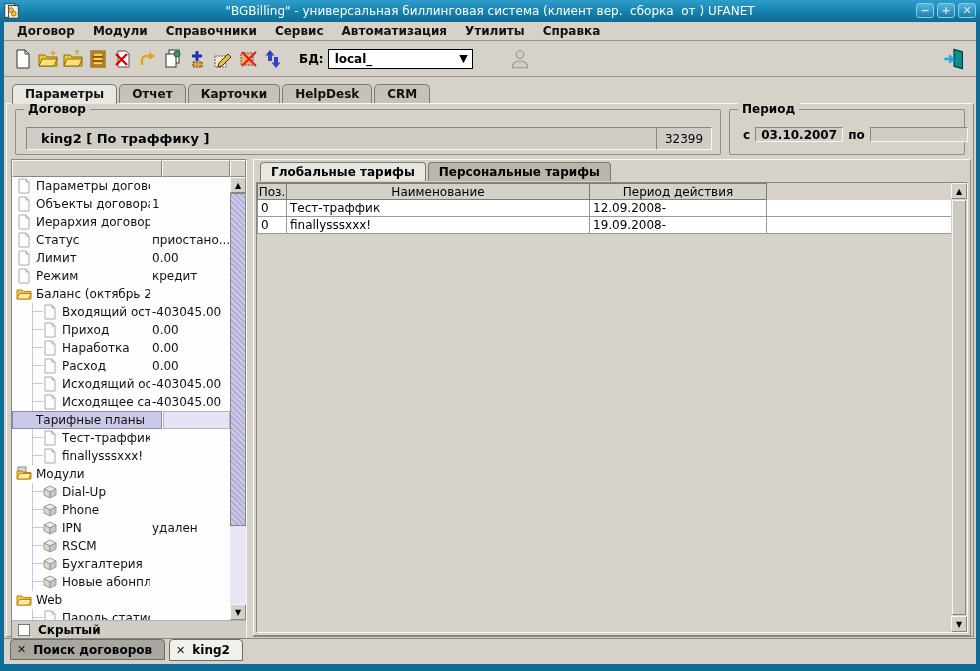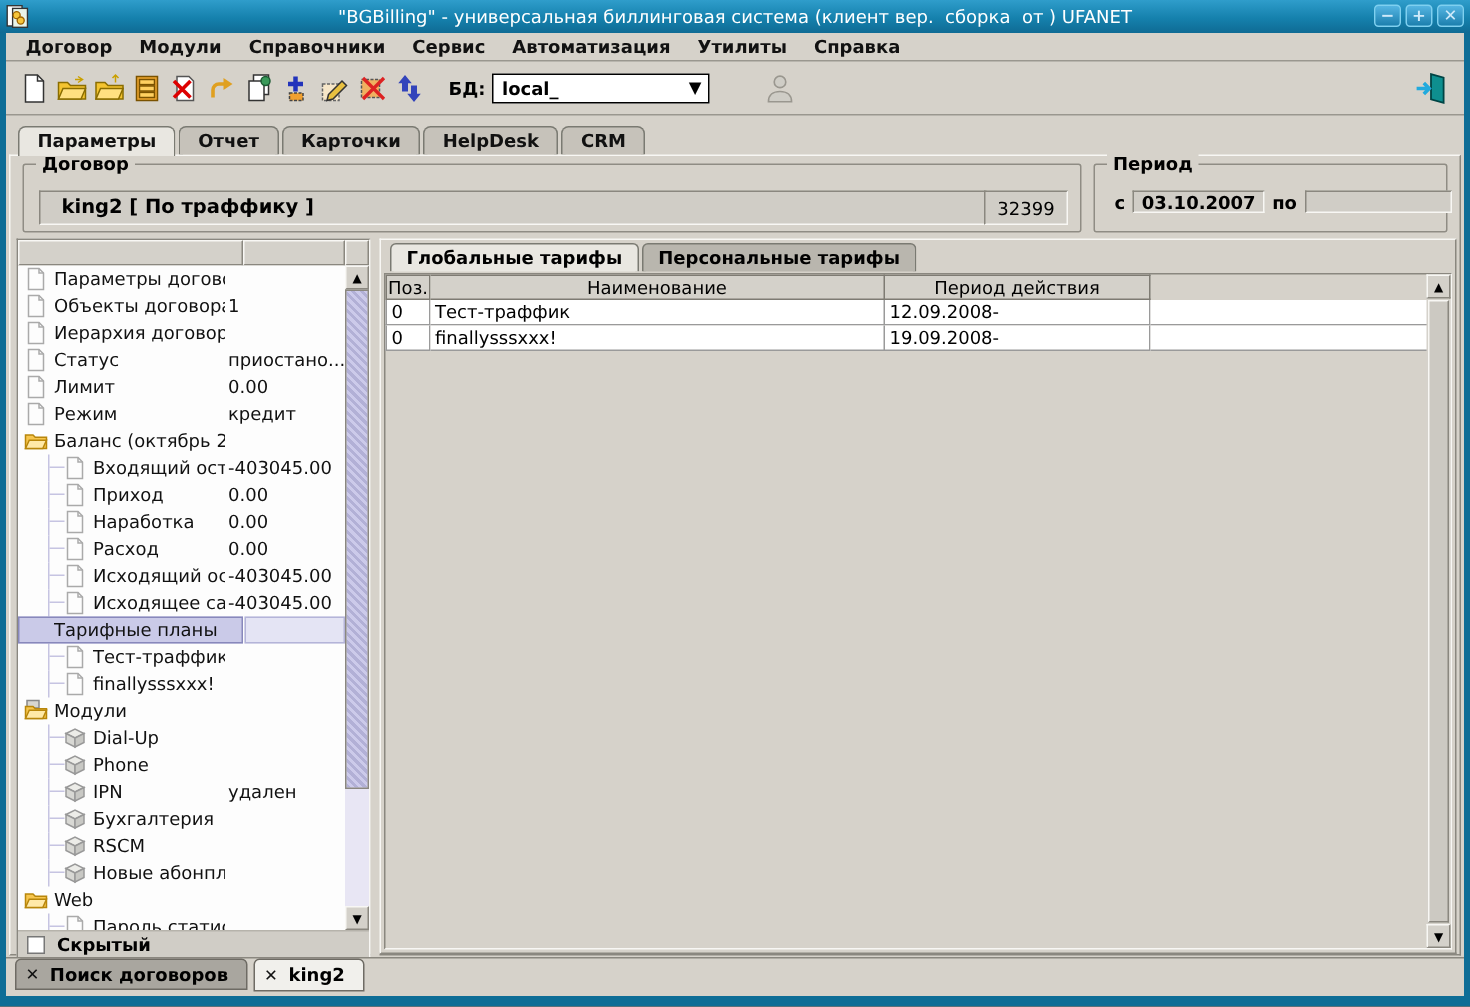--- a/index.html
+++ b/index.html
@@ -450,31 +450,31 @@
               <span class="t-label">IPN</span>
               <span class="t-value">удален</span>
             </div>
             <div class="trow" data-level="1">
               <div class="t-conn"></div>
               <span class="t-icon"><svg viewBox="0 0 16 16">
                   <path d="M2 5l6-3 6 3-6 3z" fill="#ecece8" stroke="#999"></path>
                   <path d="M2 5v6l6 3V8z" fill="#d8d8d4" stroke="#999"></path>
                   <path d="M14 5v6l-6 3V8z" fill="#c8c8c4" stroke="#999"></path>
                 </svg></span>
-              <span class="t-label">Бухгалтерия</span>
+              <span class="t-label">RSCM</span>
               <span class="t-value"></span>
             </div>
             <div class="trow" data-level="1">
               <div class="t-conn"></div>
               <span class="t-icon"><svg viewBox="0 0 16 16">
                   <path d="M2 5l6-3 6 3-6 3z" fill="#ecece8" stroke="#999"></path>
                   <path d="M2 5v6l6 3V8z" fill="#d8d8d4" stroke="#999"></path>
                   <path d="M14 5v6l-6 3V8z" fill="#c8c8c4" stroke="#999"></path>
                 </svg></span>
-              <span class="t-label">RSCM</span>
+              <span class="t-label">Бухгалтерия</span>
               <span class="t-value"></span>
             </div>
             <div class="trow" data-level="1">
               <div class="t-conn"></div>
               <span class="t-icon"><svg viewBox="0 0 16 16">
                   <path d="M2 5l6-3 6 3-6 3z" fill="#ecece8" stroke="#999"></path>
                   <path d="M2 5v6l6 3V8z" fill="#d8d8d4" stroke="#999"></path>
                   <path d="M14 5v6l-6 3V8z" fill="#c8c8c4" stroke="#999"></path>
                 </svg></span>
               <span class="t-label">Новые абонплаты</span>

